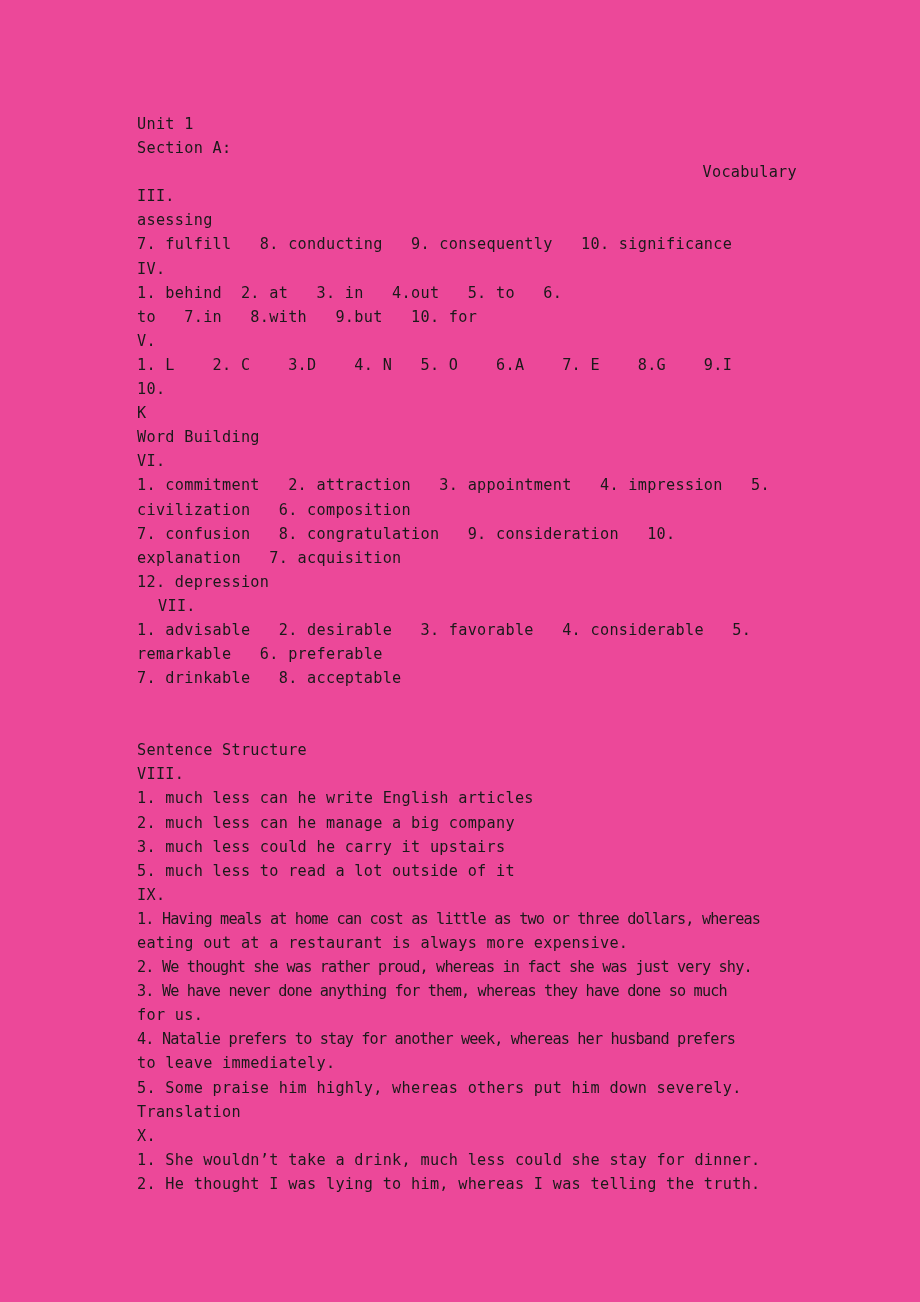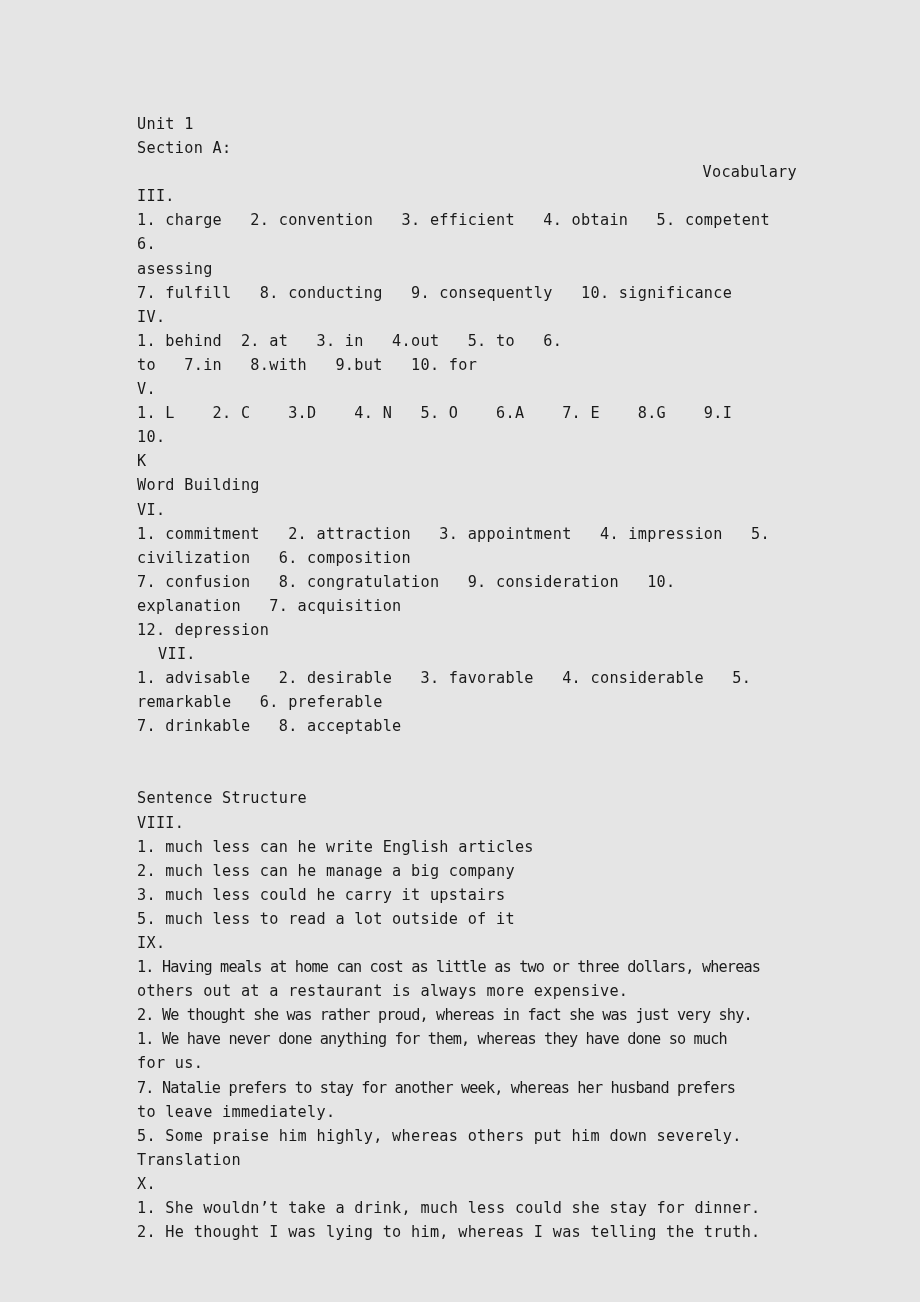--- a/index.html
+++ b/index.html
@@ -42,27 +42,26 @@
     -webkit-font-smoothing: antialiased;
   }
   .doc-line.tighter {
     font-size: 15.2px;
     letter-spacing: -0.055em;
   }
 </style>
 </head>
 <body>
 
-<div id="page" style="background: #e5e5e5;">
+<div id="page" style="background: #ec4899;">
   <div id="text-column">
     <span class="doc-line" style="color: rgb(26, 26, 26);">Unit 1</span>
     <span class="doc-line" style="color: rgb(26, 26, 26);">Section A:</span>
     <span class="doc-line" style="color: rgb(26, 26, 26); text-align: right;">Vocabulary</span>
     <span class="doc-line" style="color: rgb(26, 26, 26);">III.</span>
-    <span class="doc-line" style="color: rgb(26, 26, 26);">1. charge   2. convention   3. efficient   4. obtain   5. competent   6.</span>
     <span class="doc-line" style="color: rgb(26, 26, 26);">asessing</span>
     <span class="doc-line" style="color: rgb(26, 26, 26);">7. fulfill   8. conducting   9. consequently   10. significance</span>
     <span class="doc-line" style="color: rgb(26, 26, 26);">IV.</span>
     <span class="doc-line" style="color: rgb(26, 26, 26);">1. behind  2. at   3. in   4.out   5. to   6.</span>
     <span class="doc-line" style="color: rgb(26, 26, 26);">to   7.in   8.with   9.but   10. for</span>
     <span class="doc-line" style="color: rgb(26, 26, 26);">V.</span>
     <span class="doc-line" style="color: rgb(26, 26, 26);">1. L    2. C    3.D    4. N   5. O    6.A    7. E    8.G    9.I    10.</span>
     <span class="doc-line" style="color: rgb(26, 26, 26);">K</span>
     <span class="doc-line" style="color: rgb(26, 26, 26);">Word Building</span>
     <span class="doc-line" style="color: rgb(26, 26, 26);">VI.</span>
@@ -76,25 +75,25 @@
     <span class="doc-line" style="color: rgb(26, 26, 26);">remarkable   6. preferable</span>
     <span class="doc-line" style="color: rgb(26, 26, 26);">7. drinkable   8. acceptable</span>
     <span class="doc-line" style="color: rgb(26, 26, 26); margin-top: 48px;">Sentence Structure</span>
     <span class="doc-line" style="color: rgb(26, 26, 26);">VIII.</span>
     <span class="doc-line" style="color: rgb(26, 26, 26);">1. much less can he write English articles</span>
     <span class="doc-line" style="color: rgb(26, 26, 26);">2. much less can he manage a big company</span>
     <span class="doc-line" style="color: rgb(26, 26, 26);">3. much less could he carry it upstairs</span>
     <span class="doc-line" style="color: rgb(26, 26, 26);">5. much less to read a lot outside of it</span>
     <span class="doc-line" style="color: rgb(26, 26, 26);">IX.</span>
     <span class="doc-line tighter" style="color: rgb(26, 26, 26);">1. Having meals at home can cost as little as two or three dollars, whereas</span>
-    <span class="doc-line" style="color: rgb(26, 26, 26);">others out at a restaurant is always more expensive.</span>
+    <span class="doc-line" style="color: rgb(26, 26, 26);">eating out at a restaurant is always more expensive.</span>
     <span class="doc-line tighter" style="color: rgb(26, 26, 26);">2. We thought she was rather proud, whereas in fact she was just very shy.</span>
-    <span class="doc-line tighter" style="color: rgb(26, 26, 26);">1. We have never done anything for them, whereas they have done so much</span>
+    <span class="doc-line tighter" style="color: rgb(26, 26, 26);">3. We have never done anything for them, whereas they have done so much</span>
     <span class="doc-line" style="color: rgb(26, 26, 26);">for us.</span>
-    <span class="doc-line tighter" style="color: rgb(26, 26, 26);">7. Natalie prefers to stay for another week, whereas her husband prefers</span>
+    <span class="doc-line tighter" style="color: rgb(26, 26, 26);">4. Natalie prefers to stay for another week, whereas her husband prefers</span>
     <span class="doc-line" style="color: rgb(26, 26, 26);">to leave immediately.</span>
     <span class="doc-line" style="color: rgb(26, 26, 26);">5. Some praise him highly, whereas others put him down severely.</span>
     <span class="doc-line" style="color: rgb(26, 26, 26);">Translation</span>
     <span class="doc-line" style="color: rgb(26, 26, 26);">X.</span>
     <span class="doc-line" style="color: rgb(26, 26, 26);">1. She wouldn’t take a drink, much less could she stay for dinner.</span>
     <span class="doc-line" style="color: rgb(26, 26, 26);">2. He thought I was lying to him, whereas I was telling the truth.</span>
   </div>
 </div>
 
 </body></html>

